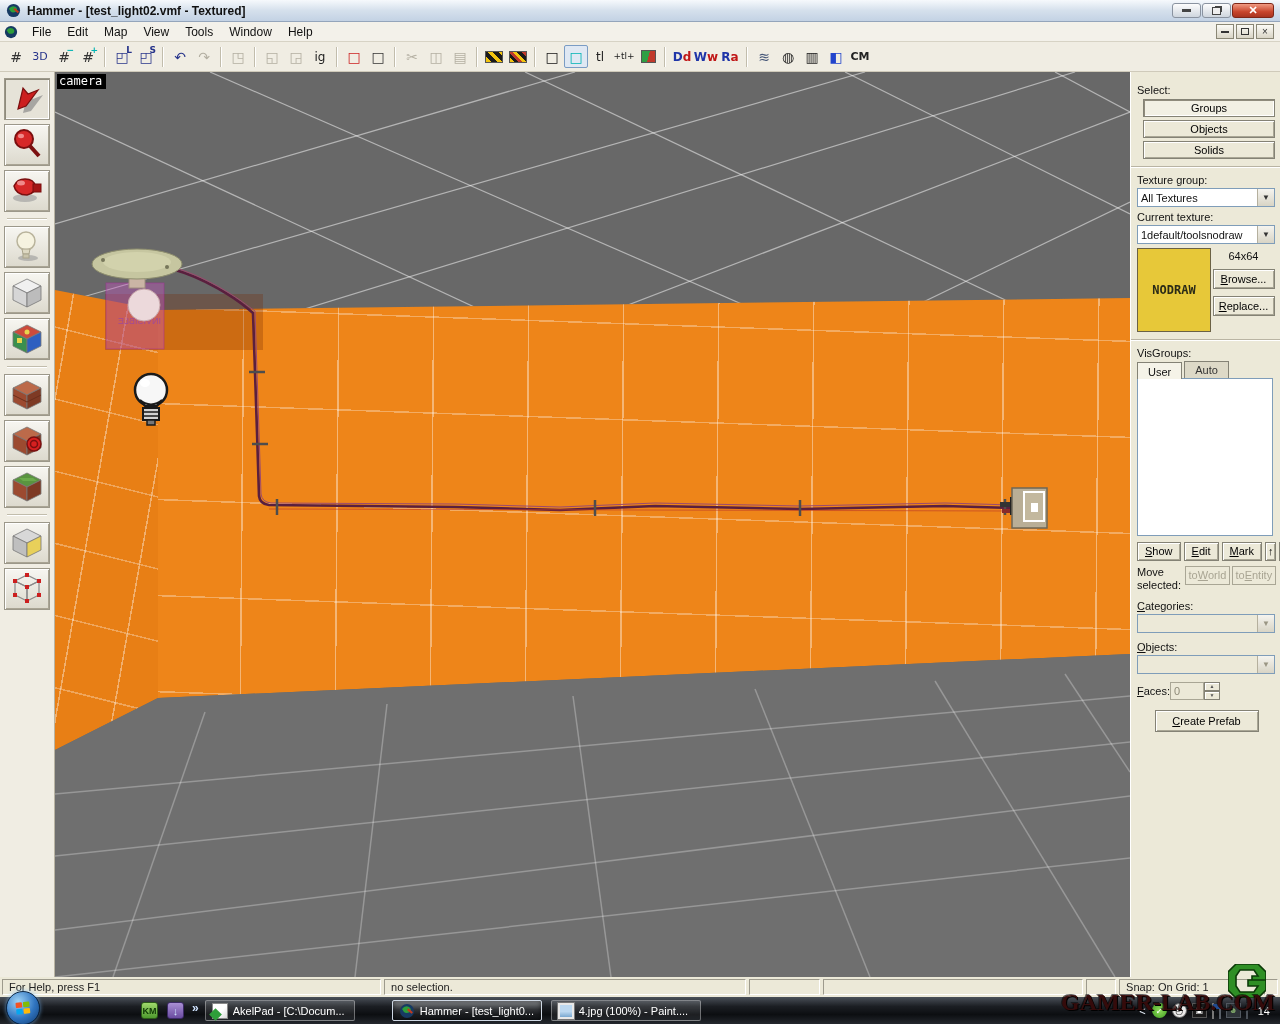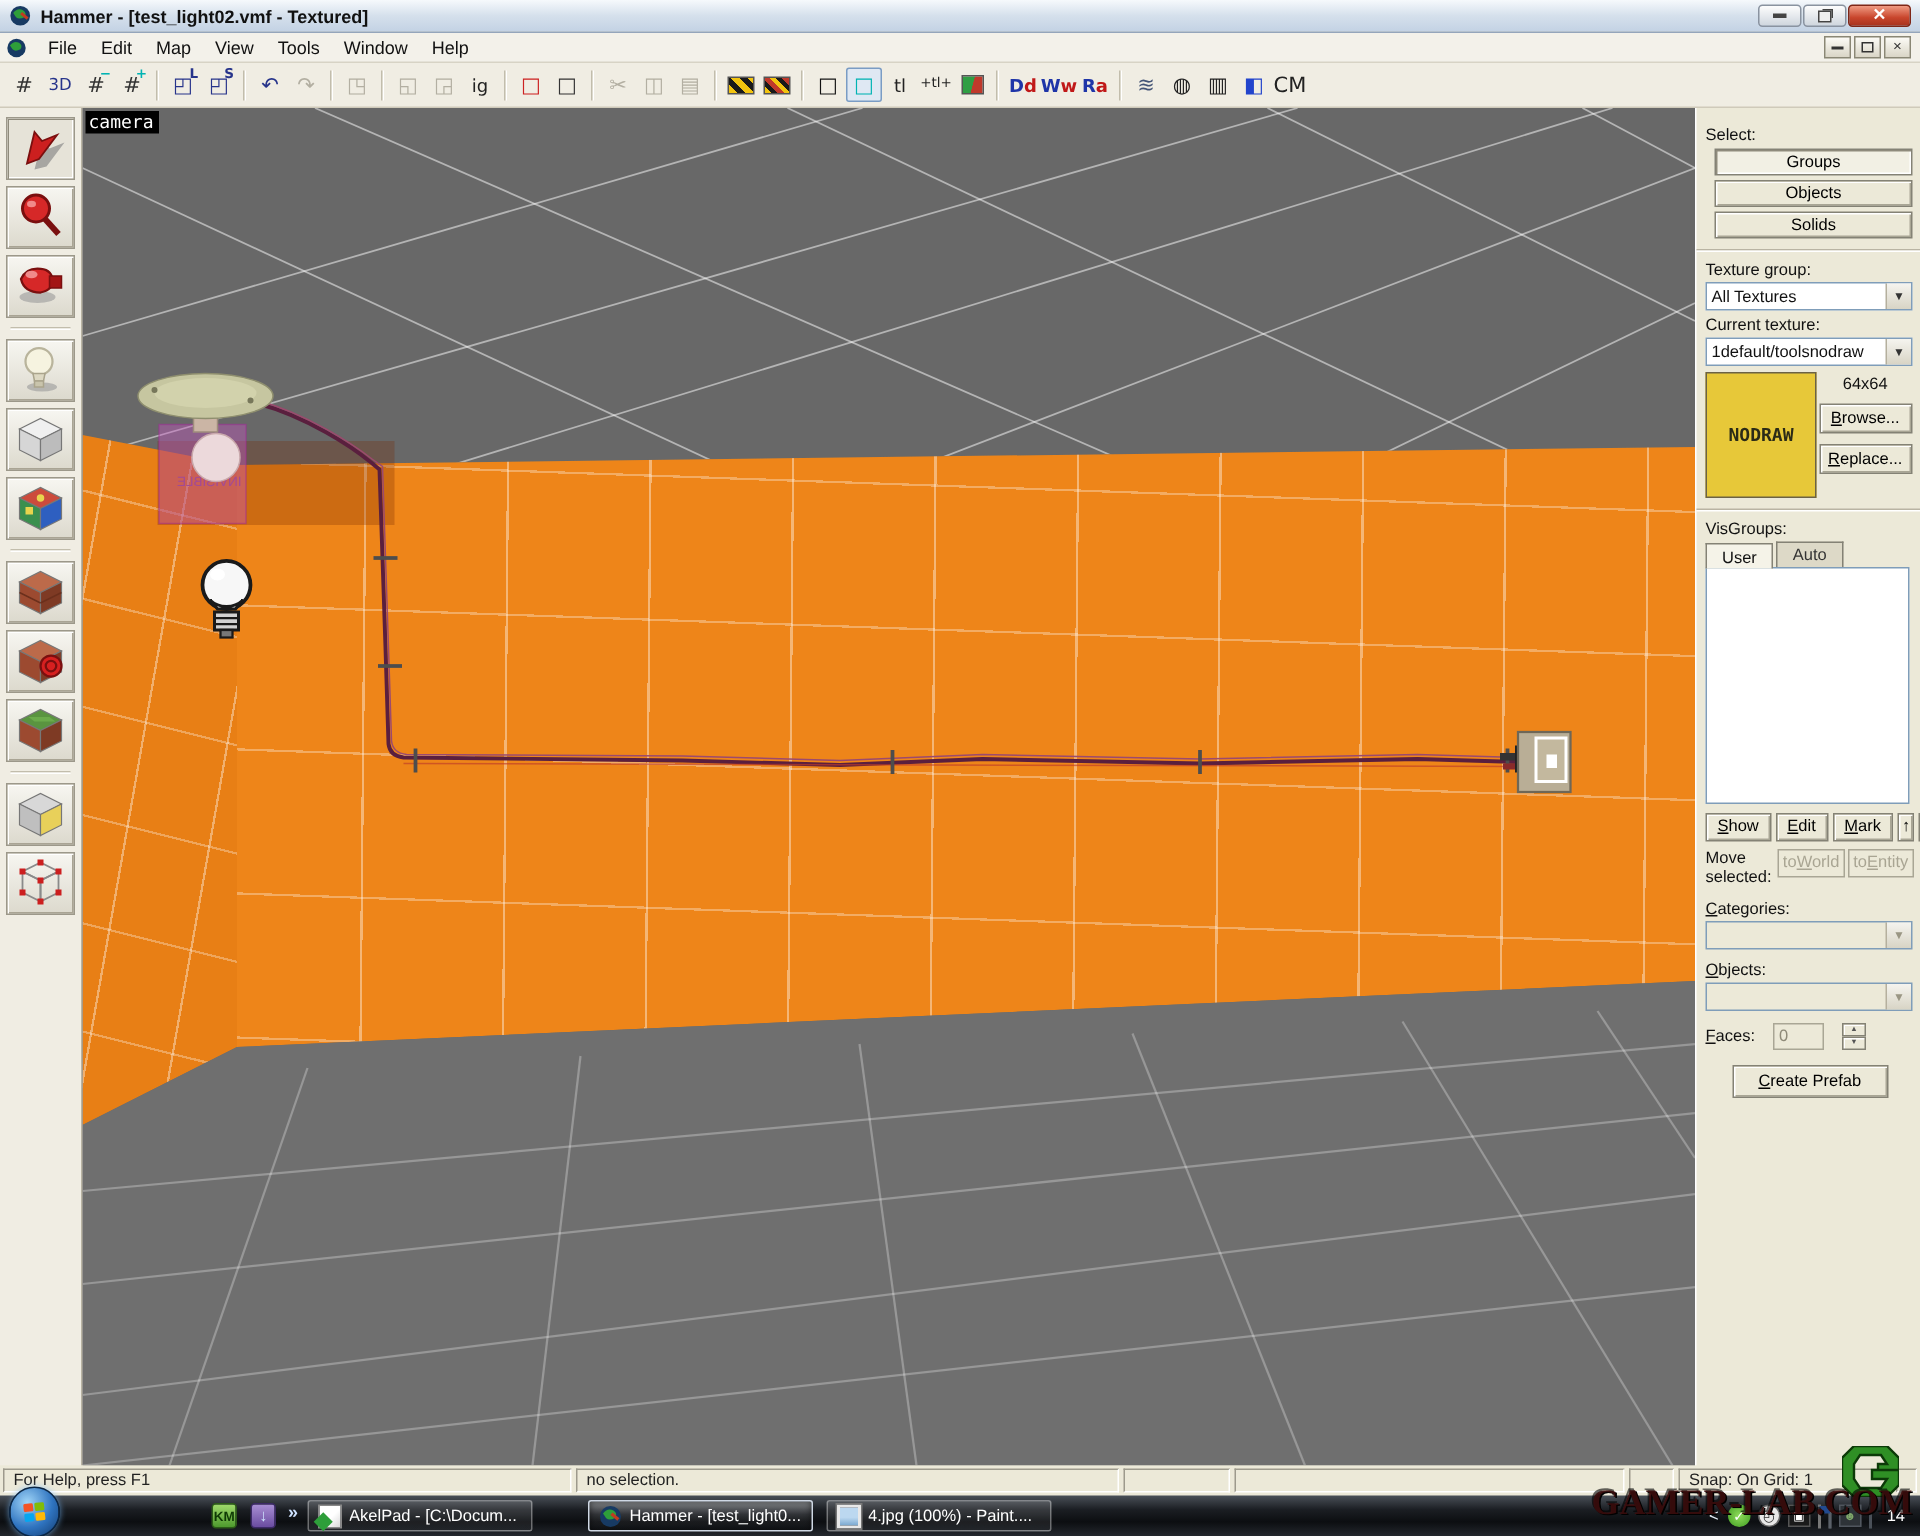--- a/index.html
+++ b/index.html
@@ -100,21 +100,21 @@
   .tab.inactive { background:#ddd9c7; margin-left:2px; color:#333; }
   .listbox { width:136px; height:158px; background:#fff; border:1px solid #7f9db9; }
   .vg-row { display:flex; gap:3px; margin-top:6px; align-items:center; }
   .vg-btn { height:19px; background:#ece9d8; border:1px solid #848275;
     box-shadow:inset 1px 1px 0 #fff, inset -1px -1px 0 #a9a695; font-size:11px; padding:0 7px; line-height:17px; }
   .vg-arrow { width:17px; font-weight:bold; padding:0 2px; text-align:center; }
   .move-row { display:flex; margin-top:5px; }
   .move-label { width:48px; line-height:1.2; }
   .dis-btn { width:46px; height:19px; border:1px solid #a9a695; color:#a9a593; background:#ece9d8; font-size:11px;
     text-align:center; line-height:17px; margin-left:2px; }
-  .faces-row { display:flex; align-items:center; margin-top:8px; gap:12px; }
+  .faces-row { display:flex; align-items:center; margin-top:8px; gap:0; }
   .faces-input { width:34px; height:18px; border:1px solid #a9a695; background:#ece9d8; color:#8e8a78;
     font-size:11px; padding:0 3px; line-height:16px; }
   .spinner { display:flex; flex-direction:column; }
   .spin-btn { width:16px; height:9px; background:#ece9d8; border:1px solid #848275;
     box-shadow:inset 1px 1px 0 #fff; font-size:5px; line-height:7px; text-align:center; color:#555; }
   .prefab-btn { display:block; width:104px; height:22px; margin:10px auto 0 auto; background:#ece9d8;
     border:1px solid #848275; box-shadow:inset 1px 1px 0 #fff, inset -1px -1px 0 #a9a695;
     font-size:11px; text-align:center; line-height:20px; }
 
   
@@ -304,21 +304,21 @@
     <button class="tb-btn">
       <span style="color: rgb(34, 34, 34);">◍</span>
     </button>
     <button class="tb-btn">
       <span style="color: rgb(34, 34, 34);">▥</span>
     </button>
     <button class="tb-btn">
       <span style="color: rgb(34, 68, 204);">◧</span>
     </button>
     <button class="tb-btn">
-      <span style="color: rgb(34, 34, 34); font-size: 14px; font-weight: normal;">CM</span>
+      <span style="color: rgb(34, 34, 34); font-size: 11px; font-weight: bold;">CM</span>
     </button>
   </div>
 
 <div class="palette" id="palette">
     <button class="pal-btn active">
       <span><svg width="36" height="36" viewBox="0 0 36 36">
           <path d="M11,31 L16,11 L21,17 L31,13 L19,29 Z" fill="#8c8c8c" opacity="0.7" transform="translate(3,2)"></path>
           <path d="M9,29 L14,8 L19,14 L29,10 L17,26 Z" fill="#cc1f1f" stroke="#7a0f0f" stroke-width="1.2"></path>
         </svg></span>
     </button>

